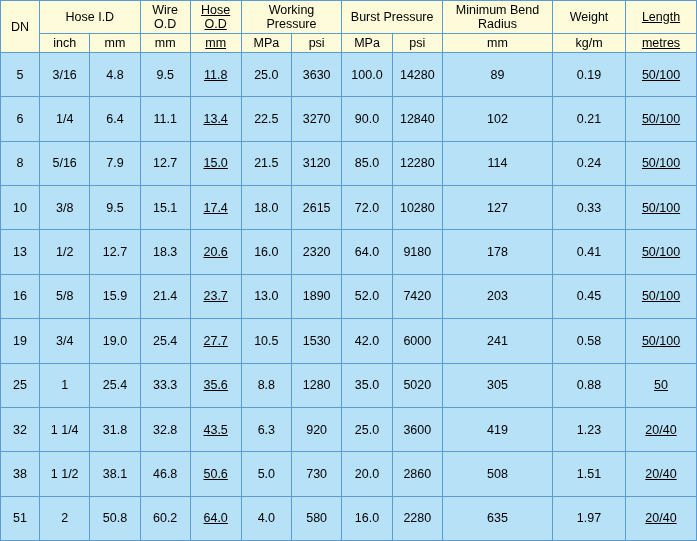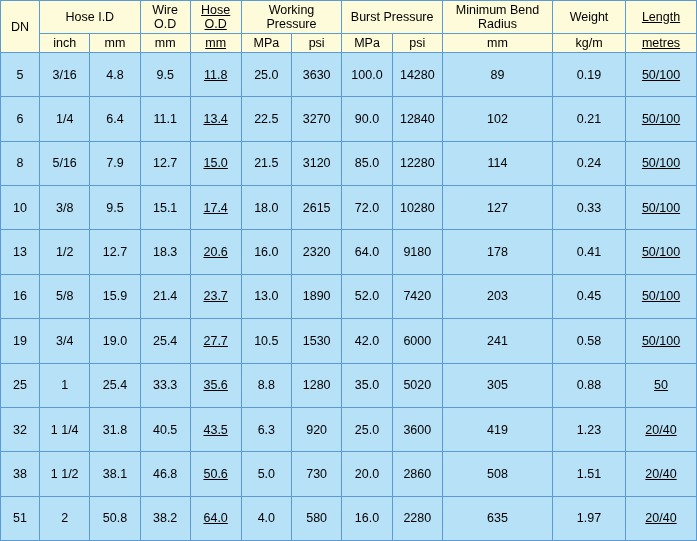--- a/index.html
+++ b/index.html
@@ -192,21 +192,21 @@
         <td class="body-cell c-bp-mpa">35.0</td>
         <td class="body-cell c-bp-psi">5020</td>
         <td class="body-cell c-bend">305</td>
         <td class="body-cell c-weight">0.88</td>
         <td class="body-cell c-length">50</td>
       </tr>
       <tr>
         <td class="body-cell c-dn">32</td>
         <td class="body-cell c-id-inch">1 1/4</td>
         <td class="body-cell c-id-mm">31.8</td>
-        <td class="body-cell c-wire">40.5</td>
+        <td class="body-cell c-wire">32.8</td>
         <td class="body-cell c-hose">43.5</td>
         <td class="body-cell c-wp-mpa">6.3</td>
         <td class="body-cell c-wp-psi">920</td>
         <td class="body-cell c-bp-mpa">25.0</td>
         <td class="body-cell c-bp-psi">3600</td>
         <td class="body-cell c-bend">419</td>
         <td class="body-cell c-weight">1.23</td>
         <td class="body-cell c-length">20/40</td>
       </tr>
       <tr>
@@ -220,21 +220,21 @@
         <td class="body-cell c-bp-mpa">20.0</td>
         <td class="body-cell c-bp-psi">2860</td>
         <td class="body-cell c-bend">508</td>
         <td class="body-cell c-weight">1.51</td>
         <td class="body-cell c-length">20/40</td>
       </tr>
       <tr>
         <td class="body-cell c-dn">51</td>
         <td class="body-cell c-id-inch">2</td>
         <td class="body-cell c-id-mm">50.8</td>
-        <td class="body-cell c-wire">38.2</td>
+        <td class="body-cell c-wire">60.2</td>
         <td class="body-cell c-hose">64.0</td>
         <td class="body-cell c-wp-mpa">4.0</td>
         <td class="body-cell c-wp-psi">580</td>
         <td class="body-cell c-bp-mpa">16.0</td>
         <td class="body-cell c-bp-psi">2280</td>
         <td class="body-cell c-bend">635</td>
         <td class="body-cell c-weight">1.97</td>
         <td class="body-cell c-length">20/40</td>
       </tr>
     </tbody>

